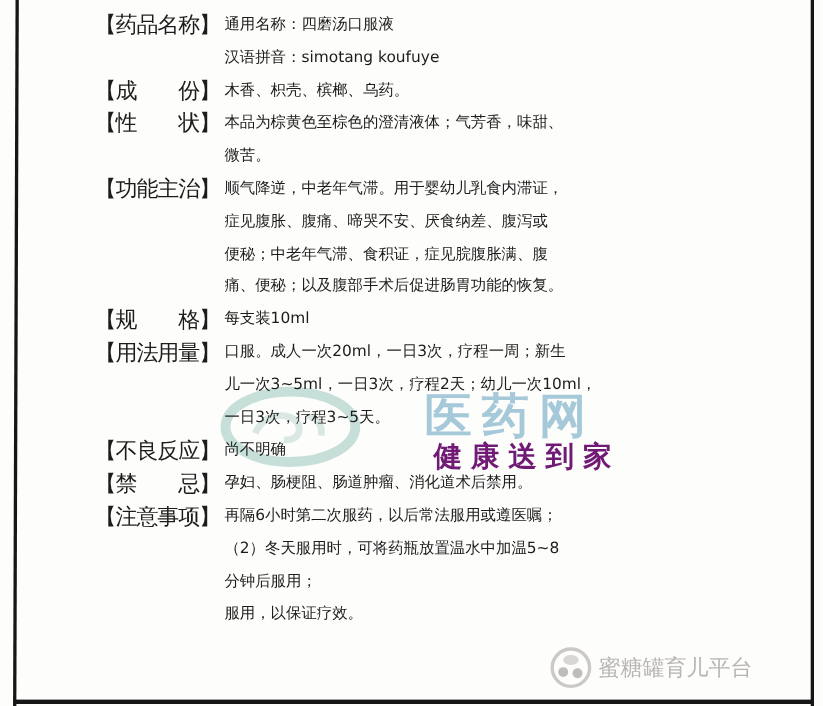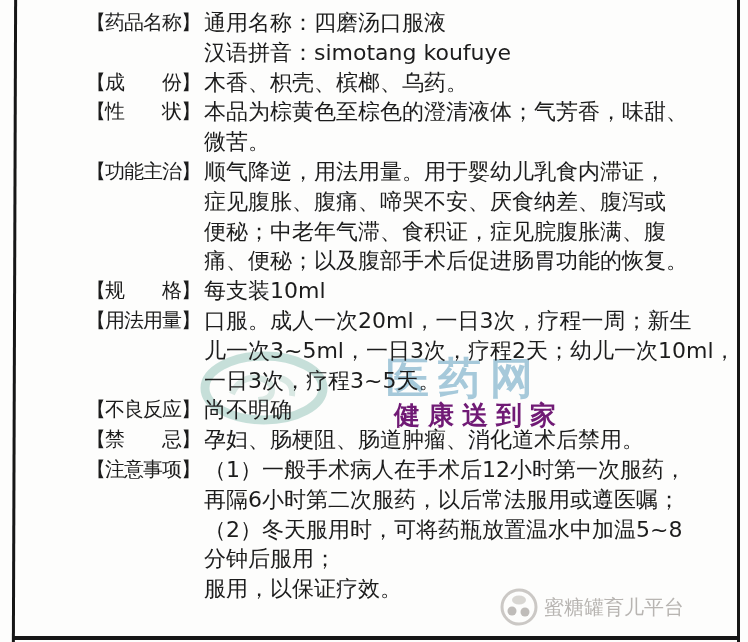--- a/index.html
+++ b/index.html
@@ -38,21 +38,21 @@
     color:#1c1c1c;
   }
   .section{display:flex;}
   .lbl{
     flex:none;width:118px;
     font-size:20px;line-height:29.8px;font-weight:400;
     letter-spacing:-1px;white-space:nowrap;
   }
   .lines{flex:1;min-width:0;}
   .ln{
-    font-size:22px;line-height:29.8px;font-weight:500;
+    font-size:14px;line-height:29.8px;font-weight:500;
     white-space:nowrap;
   }
 
   
   .wm-br{
     position:absolute;left:498px;top:586px;z-index:3;
     display:flex;align-items:center;
   }
   .wm-br-text{
     font-size:20px;letter-spacing:0px;font-weight:500;
@@ -99,21 +99,21 @@
       <div class="lbl">【性　　状】</div>
       <div class="lines">
         <div class="ln">本品为棕黄色至棕色的澄清液体；气芳香，味甜、</div>
         <div class="ln">微苦。</div>
       </div>
     </div>
 
     <div class="section">
       <div class="lbl">【功能主治】</div>
       <div class="lines">
-        <div class="ln">顺气降逆，用法用量。用于婴幼儿乳食内滞证，</div>
+        <div class="ln">顺气降逆，中老年气滞。用于婴幼儿乳食内滞证，</div>
         <div class="ln">症见腹胀、腹痛、啼哭不安、厌食纳差、腹泻或</div>
         <div class="ln">便秘；中老年气滞、食积证，症见脘腹胀满、腹</div>
         <div class="ln">痛、便秘；以及腹部手术后促进肠胃功能的恢复。</div>
       </div>
     </div>
 
     <div class="section">
       <div class="lbl">【规　　格】</div>
       <div class="lines">
         <div class="ln">每支装10ml</div>
@@ -139,21 +139,20 @@
     <div class="section">
       <div class="lbl">【禁　　忌】</div>
       <div class="lines">
         <div class="ln">孕妇、肠梗阻、肠道肿瘤、消化道术后禁用。</div>
       </div>
     </div>
 
     <div class="section">
       <div class="lbl">【注意事项】</div>
       <div class="lines">
-        <div class="ln">（1）一般手术病人在手术后12小时第一次服药，</div>
         <div class="ln">再隔6小时第二次服药，以后常法服用或遵医嘱；</div>
         <div class="ln">（2）冬天服用时，可将药瓶放置温水中加温5~8</div>
         <div class="ln">分钟后服用；</div>
         <div class="ln">服用，以保证疗效。</div>
       </div>
     </div>
 
   </div>
 
   <div class="wm-br">

